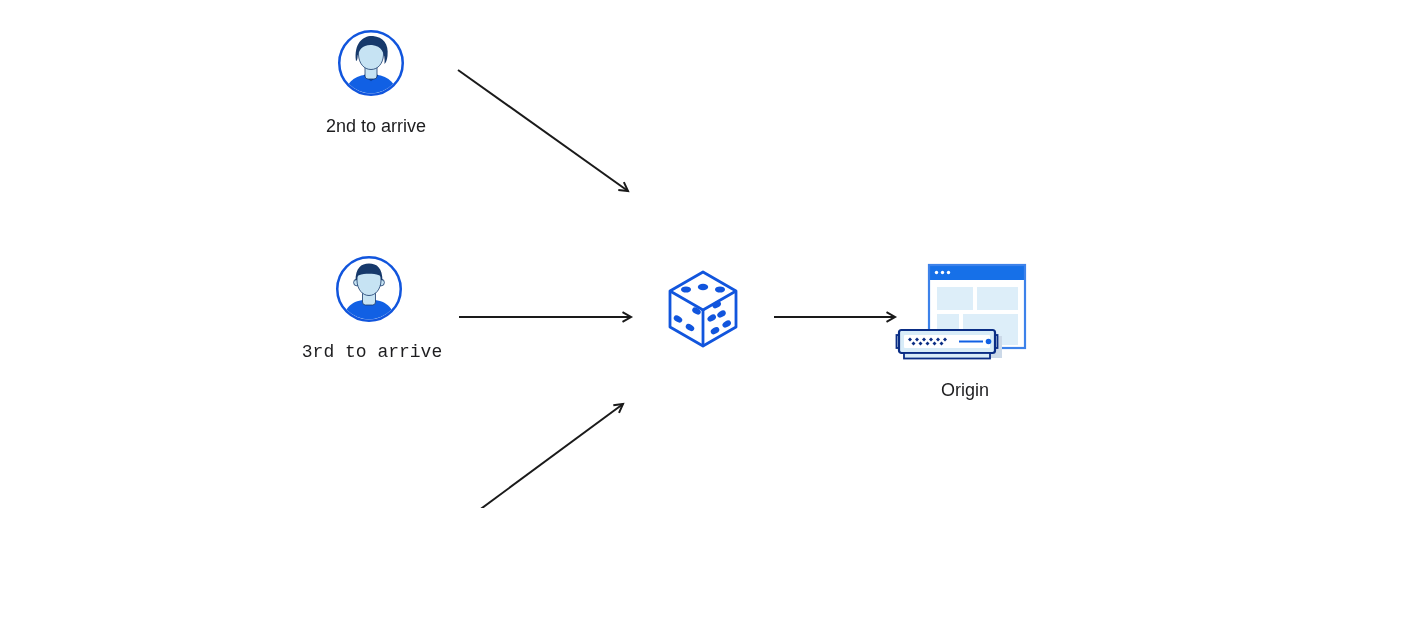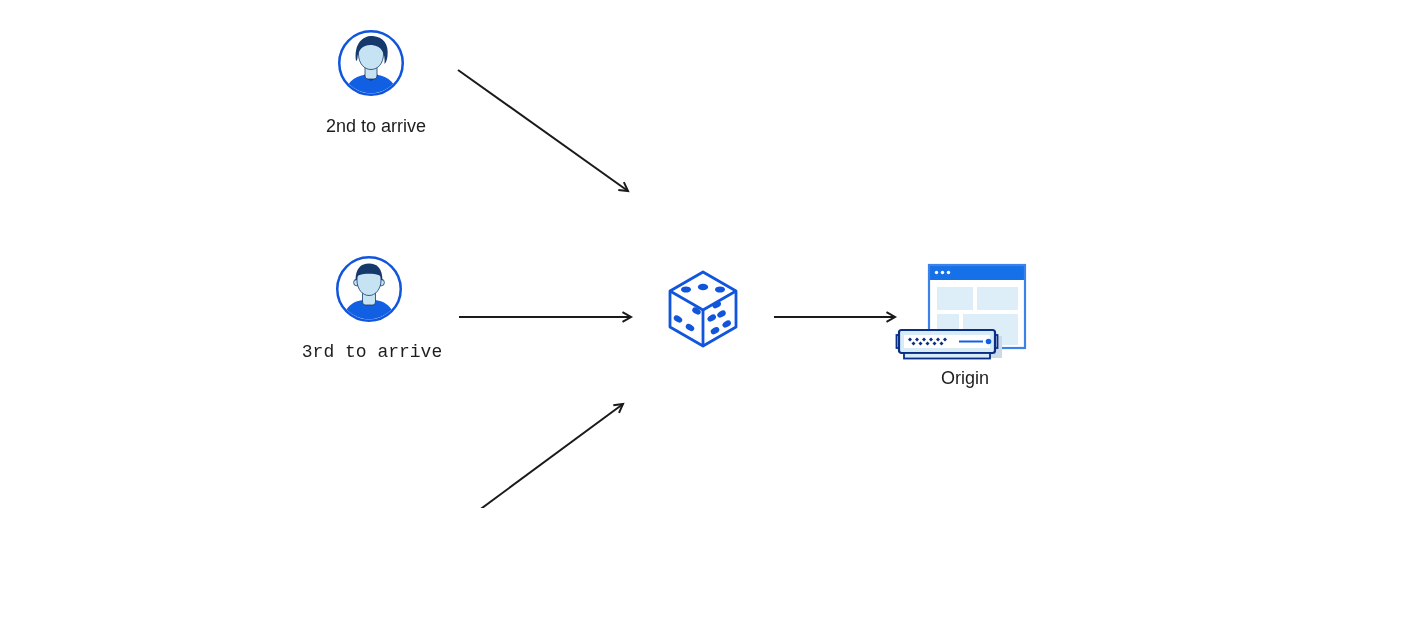--- a/index.html
+++ b/index.html
@@ -167,16 +167,16 @@
           <path class="srv-diamond" d="M25.5 79.5 l2 2 -2 2 -2 -2 Z"></path>
           <path class="srv-diamond" d="M32.5 79.5 l2 2 -2 2 -2 -2 Z"></path>
           <path class="srv-diamond" d="M39.5 79.5 l2 2 -2 2 -2 -2 Z"></path>
           <path class="srv-diamond" d="M46.5 79.5 l2 2 -2 2 -2 -2 Z"></path>
         </g>
         <path d="M64 79.5 L88 79.5" class="srv-line"></path>
         <circle cx="93.5" cy="79.5" r="2.8" class="srv-dot"></circle>
         <rect x="9" y="91" width="86" height="5.5" class="srv-base"></rect>
       </g>
     </svg>
-    <div class="node-label" style="left:70px;top:105px;">Origin</div>
+    <div class="node-label" style="left:70px;top:117px;">Origin</div>
   </div>
 
 </div>
 
 </body></html>

